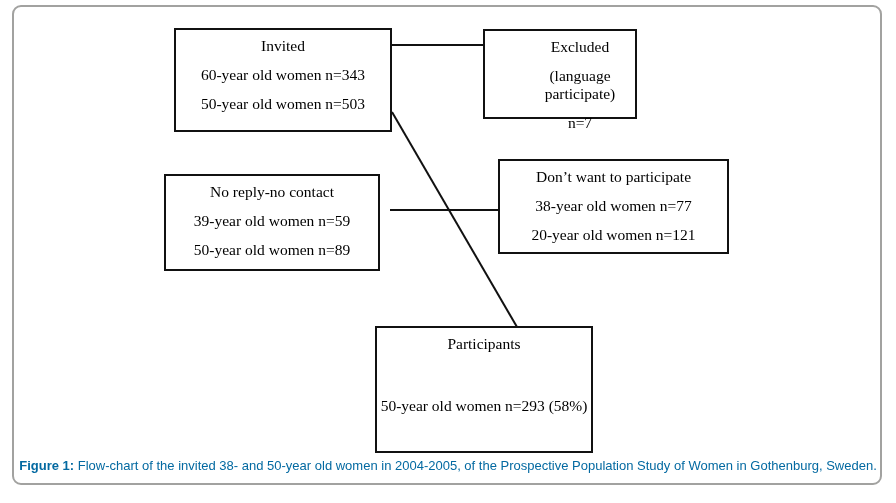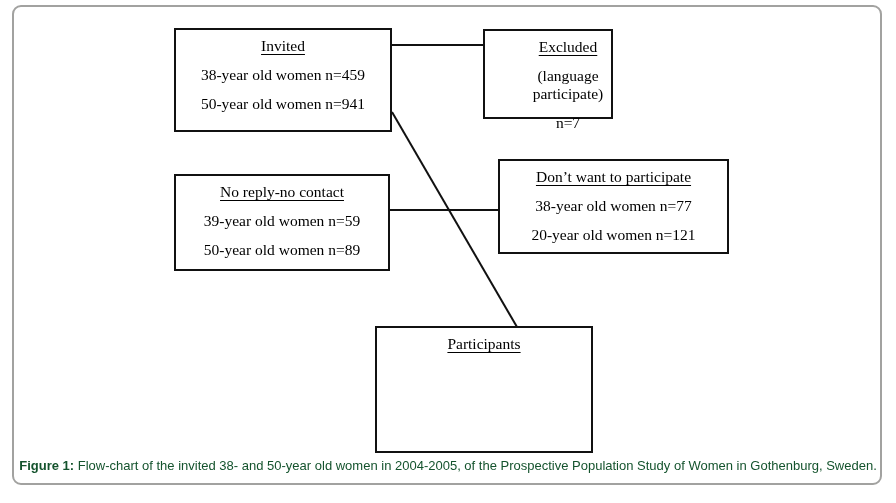--- a/index.html
+++ b/index.html
@@ -44,58 +44,57 @@
     flex-direction: column;
     align-items: center;
     justify-content: flex-start;
     padding-top: 7px;
     gap: 11px;
     font-size: 15.5px;
     line-height: 18px;
     text-align: center;
   }
   .fc-title {
-    text-decoration: underline;
     text-underline-offset: 3px;
   }
   .box-invited      { left: 174px; top: 28px;  width: 218px; height: 104px; }
-  .box-excluded     { left: 483px; top: 29px;  width: 130px; height: 90px; padding-left: 40px;  }
-  .box-noreply      { left: 174px; top: 174px; width: 216px; height: 97px;  }
+  .box-excluded     { left: 483px; top: 29px;  width: 154px; height: 90px; padding-left: 40px;  }
+  .box-noreply      { left: 164px; top: 174px; width: 216px; height: 97px;  }
   .box-dontwant     { left: 498px; top: 159px; width: 231px; height: 95px; }
   .box-participants { left: 375px; top: 326px; width: 218px; height: 127px; gap: 44px; }
   .caption {
     position: absolute;
     left: 0;
     right: 0;
     top: 458px;
     text-align: center;
     font-family: "Liberation Sans", "DejaVu Sans", sans-serif;
     font-size: 13px;
     line-height: 16px;
-    color: #14532d;
+    color: #0369a1;
   }
   .caption b { font-weight: bold; }
 </style>
 </head>
 <body>
 
 <div class="canvas">
 
   <div class="frame"></div>
 
   <svg class="connector-layer" width="896" height="503" viewBox="0 0 896 503" xmlns="http://www.w3.org/2000/svg">
     <line x1="392" y1="45" x2="484" y2="45" stroke="#111111" stroke-width="2"></line>
     <line x1="390" y1="210" x2="499" y2="210" stroke="#111111" stroke-width="2"></line>
     <line x1="392" y1="112" x2="517" y2="327" stroke="#111111" stroke-width="2"></line>
   </svg>
 
   <div class="fc-box box-invited">
     <div class="fc-title">Invited</div>
-    <div>38-year old women n=459</div>
-    <div>50-year old women n=941</div>
+    <div>60-year old women n=343</div>
+    <div>50-year old women n=503</div>
   </div>
 
   <div class="fc-box box-excluded">
     <div class="fc-title">Excluded</div>
     <div>(language participate)</div>
     <div>n=7</div>
   </div>
 
   <div class="fc-box box-noreply">
     <div class="fc-title">No reply-no contact</div>
@@ -104,19 +103,20 @@
   </div>
 
   <div class="fc-box box-dontwant">
     <div class="fc-title">Don’t want to participate</div>
     <div>38-year old women n=77</div>
     <div>20-year old women n=121</div>
   </div>
 
   <div class="fc-box box-participants">
     <div class="fc-title">Participants</div>
+    <div>50-year old women n=293 (58%)</div>
   </div>
 
   <div class="caption">
     <b>Figure 1:</b><span> Flow-chart of the invited 38- and 50-year old women in 2004-2005, of the Prospective Population Study of Women in Gothenburg, Sweden.</span>
   </div>
 
 </div>
 
 </body></html>

